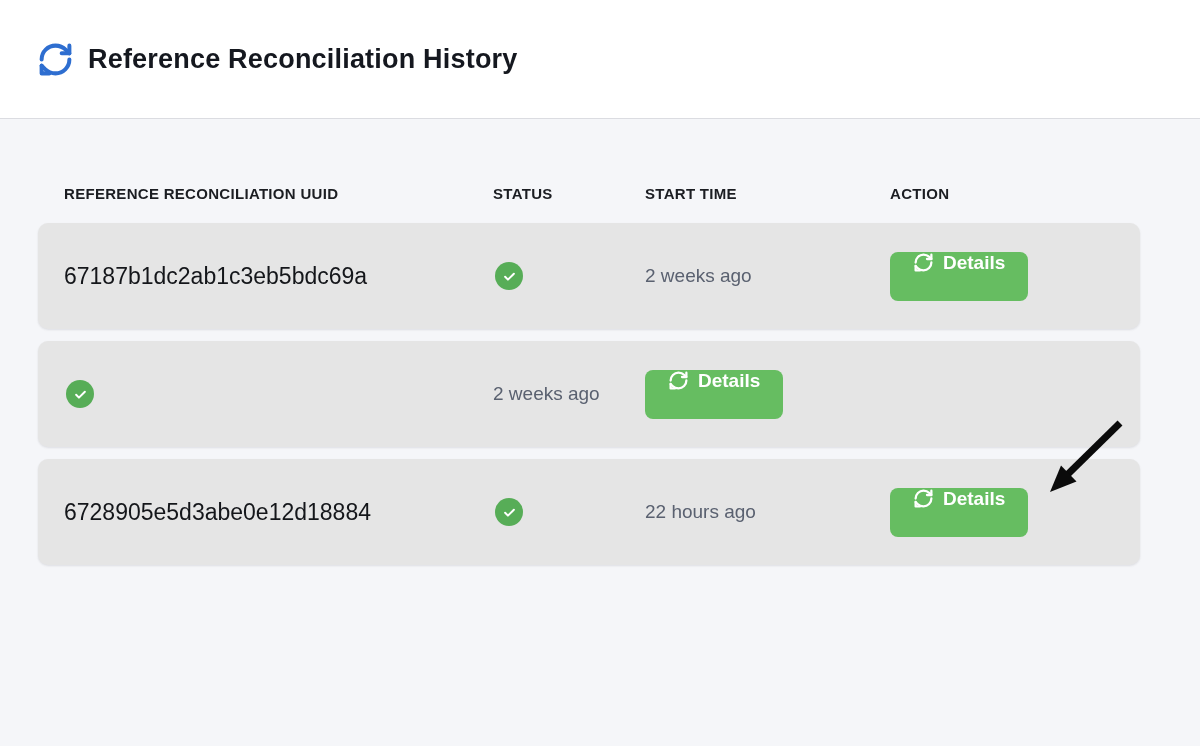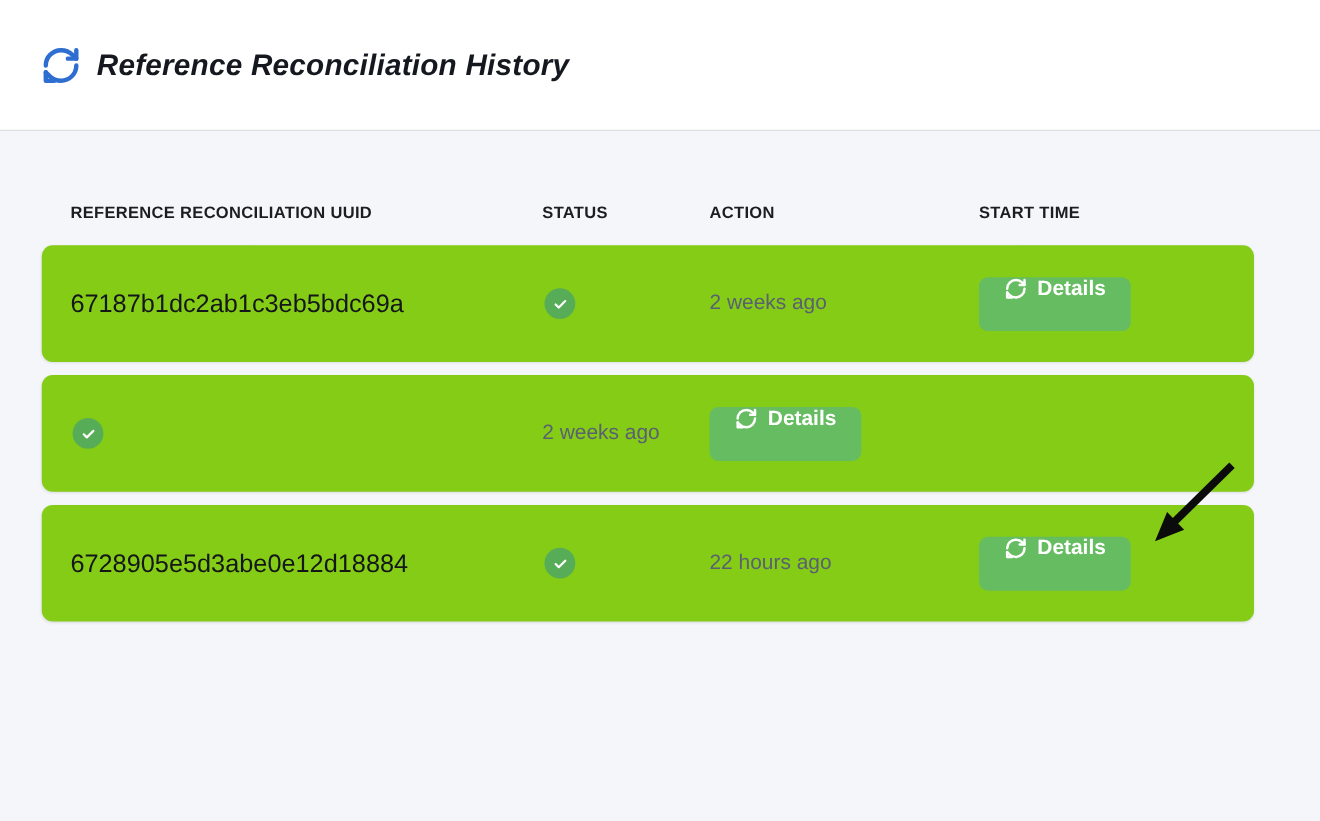--- a/index.html
+++ b/index.html
@@ -23,21 +23,20 @@
     width: 37px; height: 37px;
     color: #2e6ed0;
     margin-right: 14px;
     flex: 0 0 auto;
   }
   .page-title {
     font-size: 27px;
     font-weight: 700;
     color: #15181f;
     letter-spacing: .2px;
-    font-style: italic;
   }
   
   .content {
     padding: 66px 60px 0 38px;
   }
   .grid-row {
     display: grid;
     grid-template-columns: 429px 152px 245px 1fr;
     align-items: center;
     padding: 0 26px;
@@ -46,21 +45,21 @@
     margin-bottom: 21px;
   }
   .col-label {
     font-size: 15px;
     font-weight: 700;
     color: #1b1d22;
     text-transform: uppercase;
     letter-spacing: .3px;
   }
   .card {
-    background: #84cc16;
+    background: #e5e5e5;
     border-radius: 10px;
     height: 106px;
     margin-bottom: 12px;
     box-shadow: 0 1px 2px rgba(16,24,40,.05), 0 1px 3px rgba(16,24,40,.05);
   }
   .uuid-cell {
     font-size: 23px;
     color: #14161a;
   }
   .status-cell { display: flex; align-items: center; }
@@ -123,22 +122,22 @@
     <use href="#sync-glyph"></use>
   </svg>
   <h1 class="page-title">Reference Reconciliation History</h1>
 </header>
 
 <main class="content">
 
   <div class="grid-row table-head">
     <span class="col-label">REFERENCE RECONCILIATION UUID</span>
     <span class="col-label">STATUS</span>
+    <span class="col-label">START TIME</span>
     <span class="col-label">ACTION</span>
-    <span class="col-label">START TIME</span>
   </div>
 
   <div class="grid-row card">
     <span class="uuid-cell">67187b1dc2ab1c3eb5bdc69a</span>
     <span class="status-cell">
       <span class="check-circle">
         <svg viewBox="0 0 24 24">
             <path d="M5 12.5l4.5 4.5L19 7.5" fill="none" stroke="#ffffff" stroke-width="3.2" stroke-linecap="round" stroke-linejoin="round"></path>
           </svg>
       </span>

